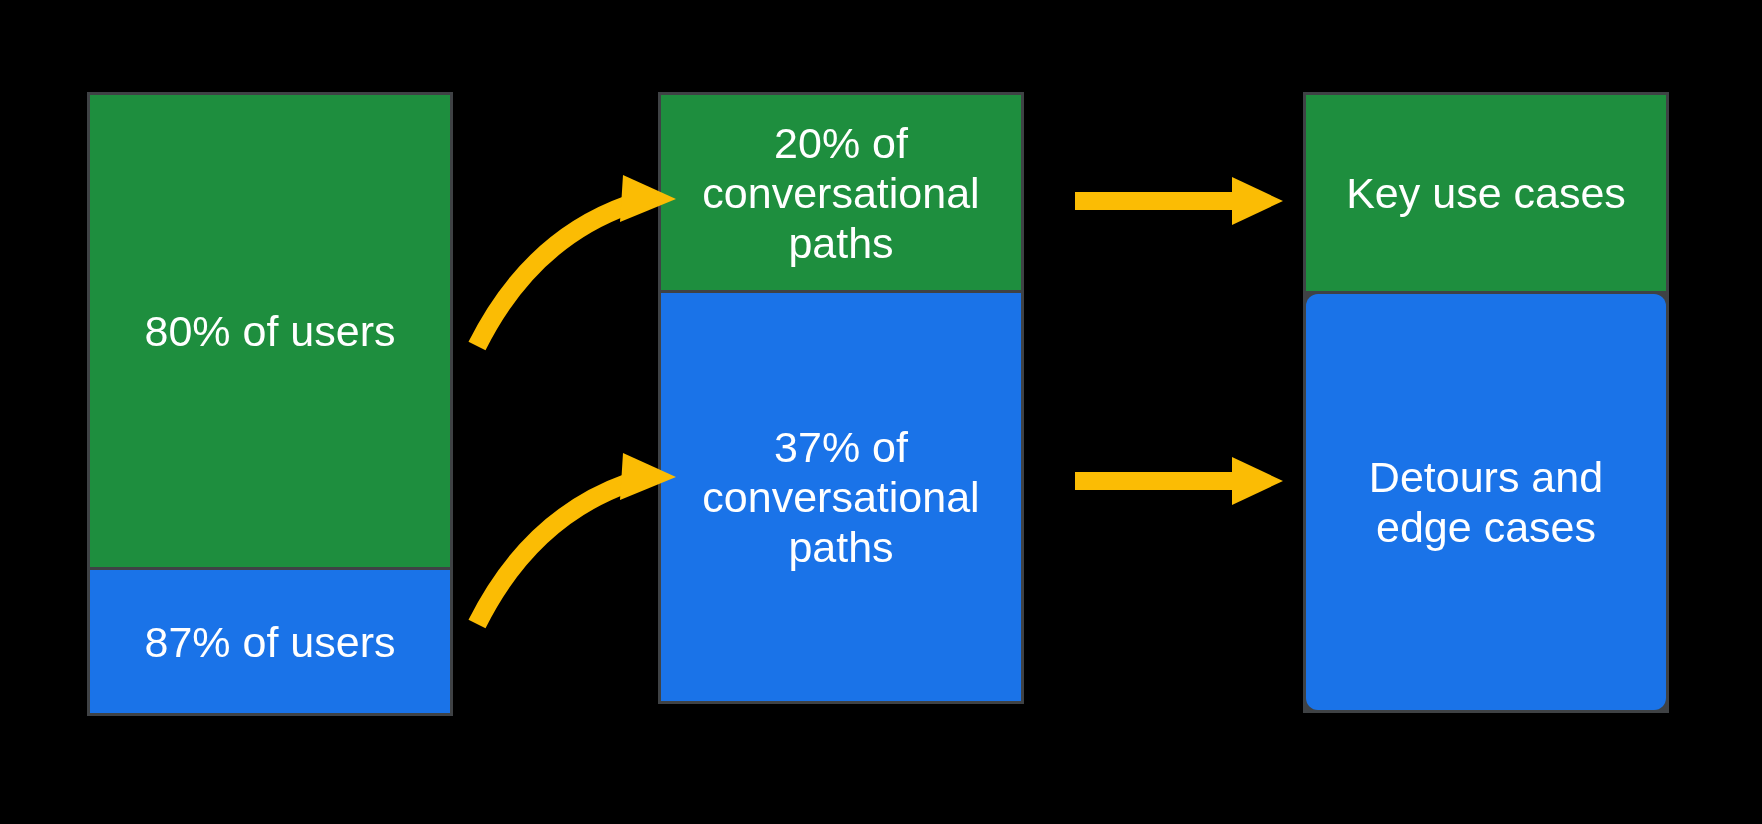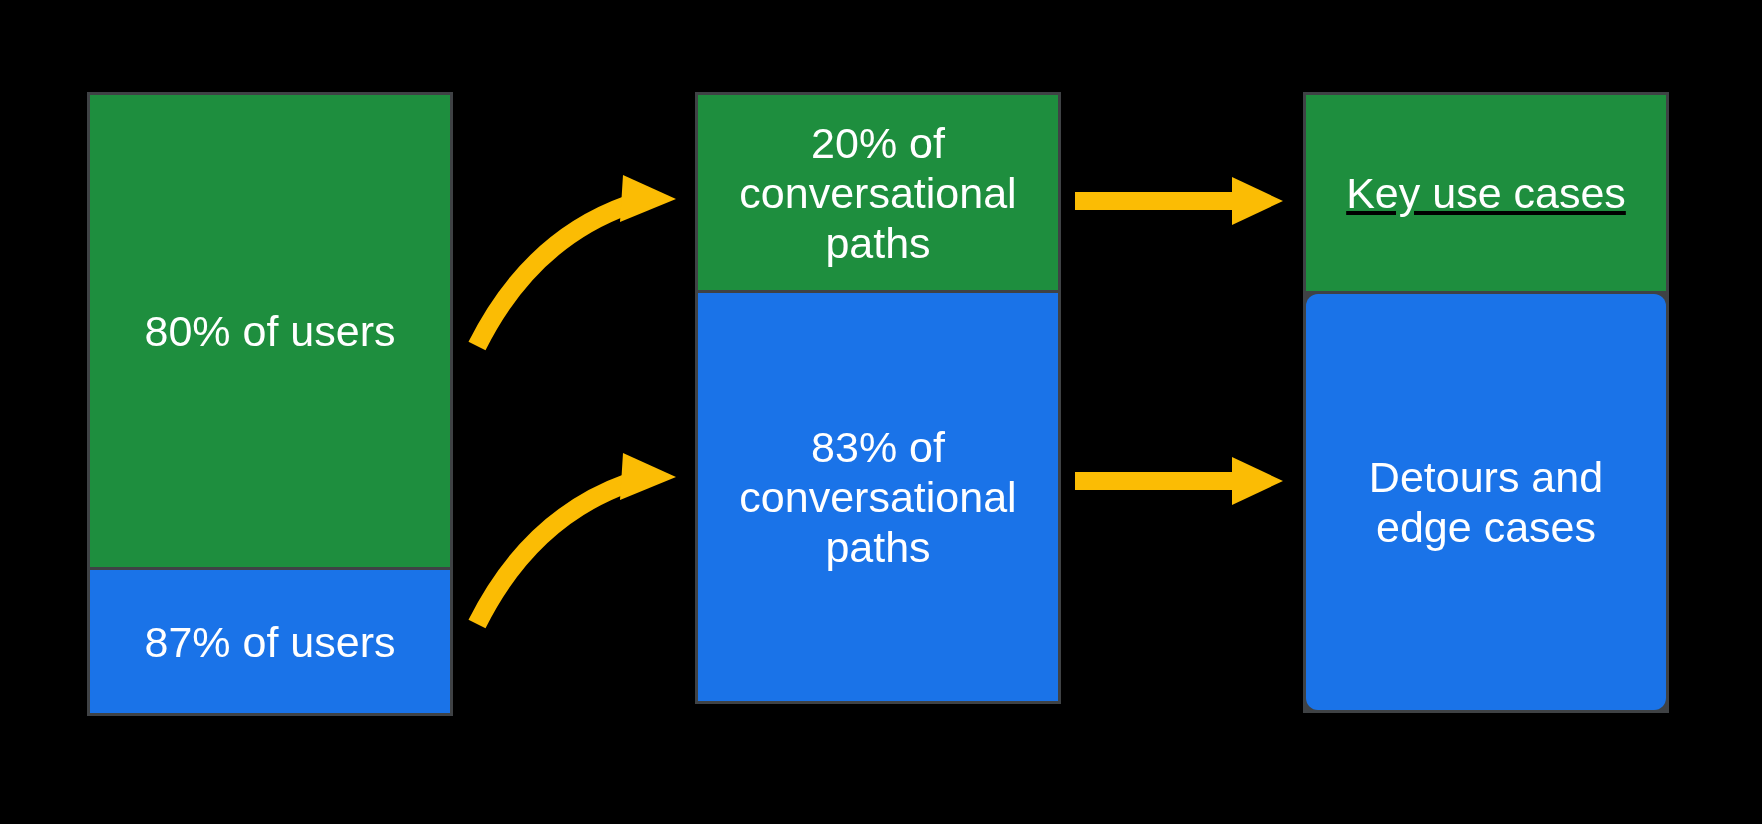--- a/index.html
+++ b/index.html
@@ -22,37 +22,37 @@
     top: 92px;
     width: 366px;
     background: var(--border, #3F4245);
     padding: 3px;
     box-sizing: border-box;
     display: flex;
     flex-direction: column;
     gap: 3px;
   }
   #col-users    { left: 87px;   height: 624px; }
-  #col-paths    { left: 695px;  height: 612px; }
+  #col-paths    { left: 658px;  height: 612px; }
   #col-outcomes { left: 1303px; height: 621px; }
 
   .seg {
     display: flex;
     align-items: center;
     justify-content: center;
     width: 100%;
   }
   .seg-green { background: var(--green, #1E8E3E); }
   .seg-blue  { background: var(--blue, #1A73E8); }
 
   #col-users .seg-green    { height: 472px; }
   #col-users .seg-blue     { flex: 1; }
   #col-paths .seg-green    { height: 195px; }
   #col-paths .seg-blue     { flex: 1; }
-  #col-outcomes .seg-green { height: 196px; text-decoration: underline; }
+  #col-outcomes .seg-green { height: 196px; }
   #col-outcomes .seg-blue  { flex: 1; border-radius: 12px; }
 
   .label {
     color: var(--text, #FFFFFF);
     font-size: 43px;
     line-height: 50px;
     font-weight: 500;
     text-align: center;
     max-width: 310px;
   }
@@ -79,21 +79,21 @@
     <div class="seg seg-blue">
       <div class="label">87% of users</div>
     </div>
   </div>
 
   <div class="col" id="col-paths">
     <div class="seg seg-green">
       <div class="label">20% of conversational paths</div>
     </div>
     <div class="seg seg-blue">
-      <div class="label">83% of conversational paths</div>
+      <div class="label">37% of conversational paths</div>
     </div>
   </div>
 
   <div class="col" id="col-outcomes">
     <div class="seg seg-green">
       <div class="label">Key use cases</div>
     </div>
     <div class="seg seg-blue">
       <div class="label">Detours and edge cases</div>
     </div>

